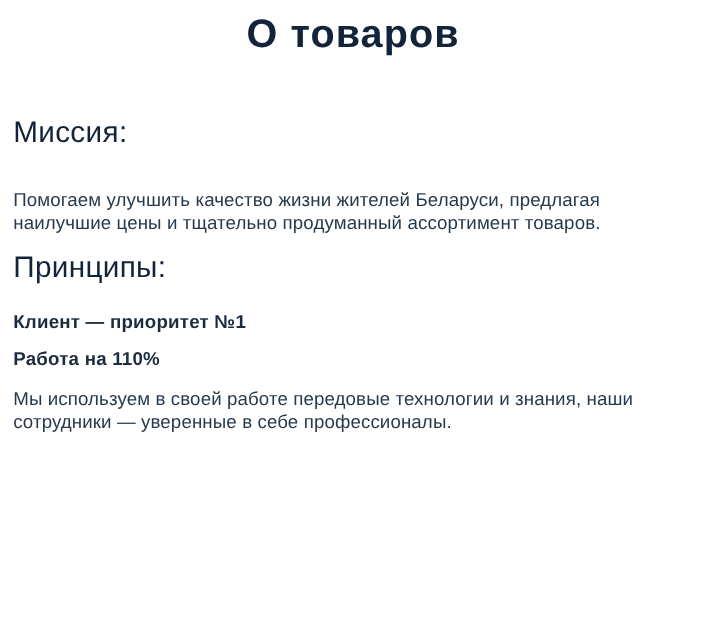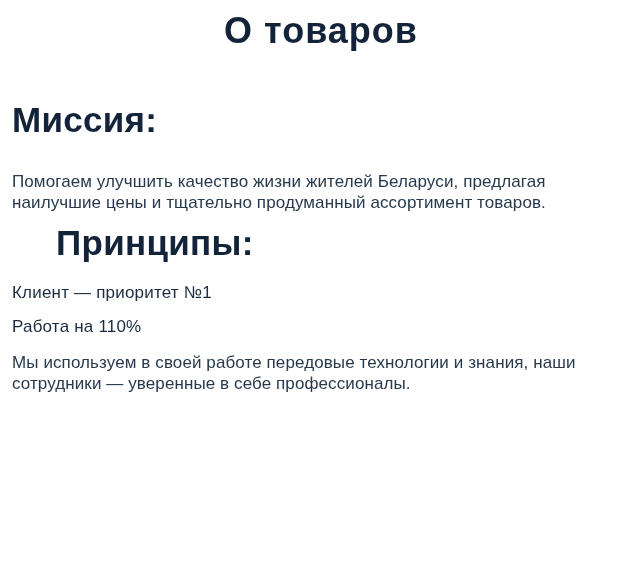--- a/index.html
+++ b/index.html
@@ -26,35 +26,34 @@
     margin: 12px 0 0;
     font-size: 36px;
     line-height: 38px;
     font-weight: 700;
     letter-spacing: 1px;
     text-align: center;
     color: var(--heading, #13243a);
   }
   .section-heading {
     margin: 55px 0 0;
-    font-size: 35px;
+    font-size: 27px;
     line-height: 30px;
-    font-weight: 700;
+    font-weight: 400;
     letter-spacing: 0.3px;
     color: var(--heading, #13243a);
   }
   .section-heading.tight {
     margin-top: 15px;
-    margin-left: 44px;
   }
   .principle-title {
     margin: 13px 0 0;
     font-size: 17px;
     line-height: 21px;
-    font-weight: 400;
+    font-weight: 700;
     letter-spacing: 0.2px;
     color: var(--subheading, #1b2c3f);
   }
   .principle-title.after-heading {
     margin-top: 24px;
   }
   .paragraph {
     margin: 15px 0 0;
     font-size: 17px;
     line-height: 21px;

